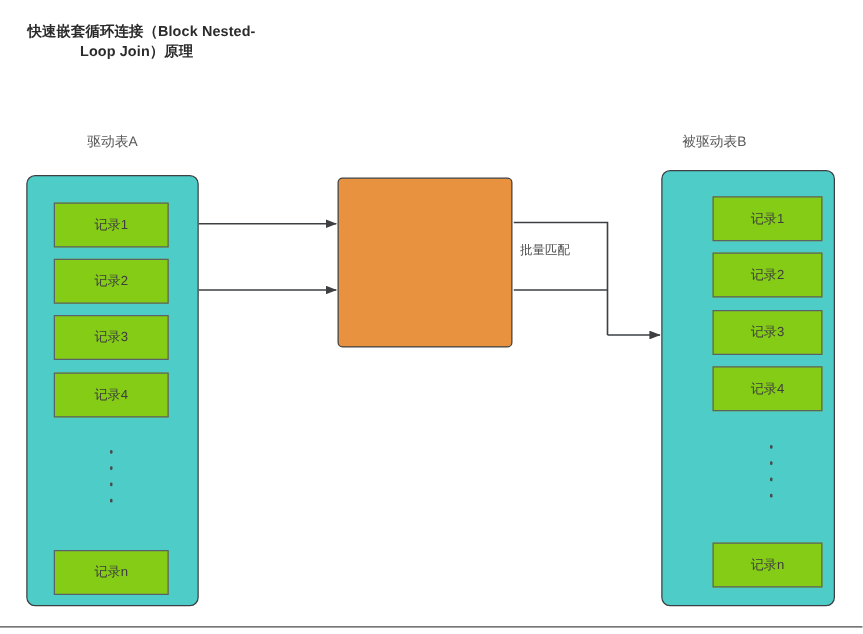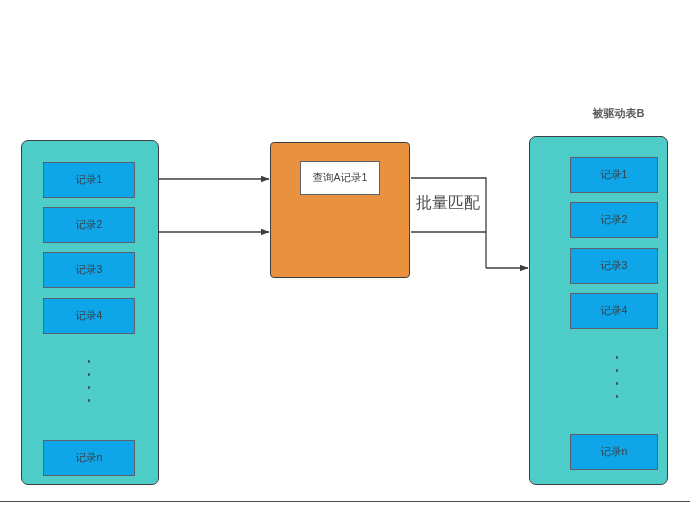--- a/index.html
+++ b/index.html
@@ -42,21 +42,21 @@
   
   .caption {
     position: absolute;
     font-size: 11px;
     color: #5a5a5a;
     white-space: nowrap;
     text-align: center;
   }
   #cap-a      { left: 21px;  top: 106px; width: 138px; }
   #cap-buffer { left: 270px; top: 106px; width: 140px; }
-  #cap-b      { left: 549px; top: 106px; width: 139px; font-weight: bold; }
+  #cap-b      { left: 502px; top: 106px; width: 139px; }
 
   
   .table-box {
     position: absolute;
     background: #4ECDC8;
     border: 1.4px solid #3d4043;
     border-radius: 7px;
     box-sizing: border-box;
   }
   #table-a { left: 21px;  top: 140px; width: 138px; height: 345px; }
@@ -70,21 +70,21 @@
     height: 136px;
     background: #E8913F;
     border: 1.4px solid #3d4043;
     border-radius: 4px;
     box-sizing: border-box;
   }
 
   
   .rec {
     position: absolute;
-    background: #0ea5e9;
+    background: #84cc16;
     border: 1.3px solid #59616b;
     box-sizing: border-box;
     font-size: 10.5px;
     color: #3d3d3d;
     display: flex;
     align-items: center;
     justify-content: center;
     white-space: nowrap;
   }
   .rec-a { left: 43px;  width: 92px; height: 36px; }
@@ -123,21 +123,21 @@
     margin-bottom: 10.5px;
   }
   #dots-a { left: 84px;  top: 360px; }
   #dots-b { left: 612px; top: 356px; }
 
   
   .edge-label {
     position: absolute;
     left: 414px;
     top: 192px;
-    font-size: 16px;
+    font-size: 10px;
     color: #4a4a4a;
     background: #ffffff;
     padding: 1px 2px;
     white-space: nowrap;
   }
 
   
   .bottom-rule {
     position: absolute;
     left: 0;
@@ -145,40 +145,44 @@
     width: 690px;
     height: 0;
     border-top: 1.4px solid #4a4a4a;
   }
 </style>
 </head>
 <body>
 
 <div id="canvas">
 
-
+  <div class="title">
+    <span>快速嵌套循环连接（Block Nested-</span>
+    <span class="line2">Loop Join）原理</span>
+  </div>
+
+  <div class="caption" id="cap-a">驱动表A</div>
   <div class="caption" id="cap-b">被驱动表B</div>
 
   <div class="table-box" id="table-a"></div>
   <div class="buffer-box"></div>
   <div class="table-box" id="table-b"></div>
 
   <div class="rec rec-a" style="top:162px">记录1</div>
   <div class="rec rec-a" style="top:207px">记录2</div>
   <div class="rec rec-a" style="top:252px">记录3</div>
   <div class="rec rec-a" style="top:298px">记录4</div>
   <div class="dots" id="dots-a">
     <i></i>
       <i></i>
       <i></i>
       <i></i>
   </div>
   <div class="rec rec-a" style="top:440px">记录n</div>
 
-  <div class="buf-rec" style="top:161px">查询A记录1</div>
 
   <div class="rec rec-b" style="top:157px">记录1</div>
   <div class="rec rec-b" style="top:202px">记录2</div>
   <div class="rec rec-b" style="top:248px">记录3</div>
   <div class="rec rec-b" style="top:293px">记录4</div>
   <div class="dots" id="dots-b">
     <i></i>
       <i></i>
       <i></i>
       <i></i>

